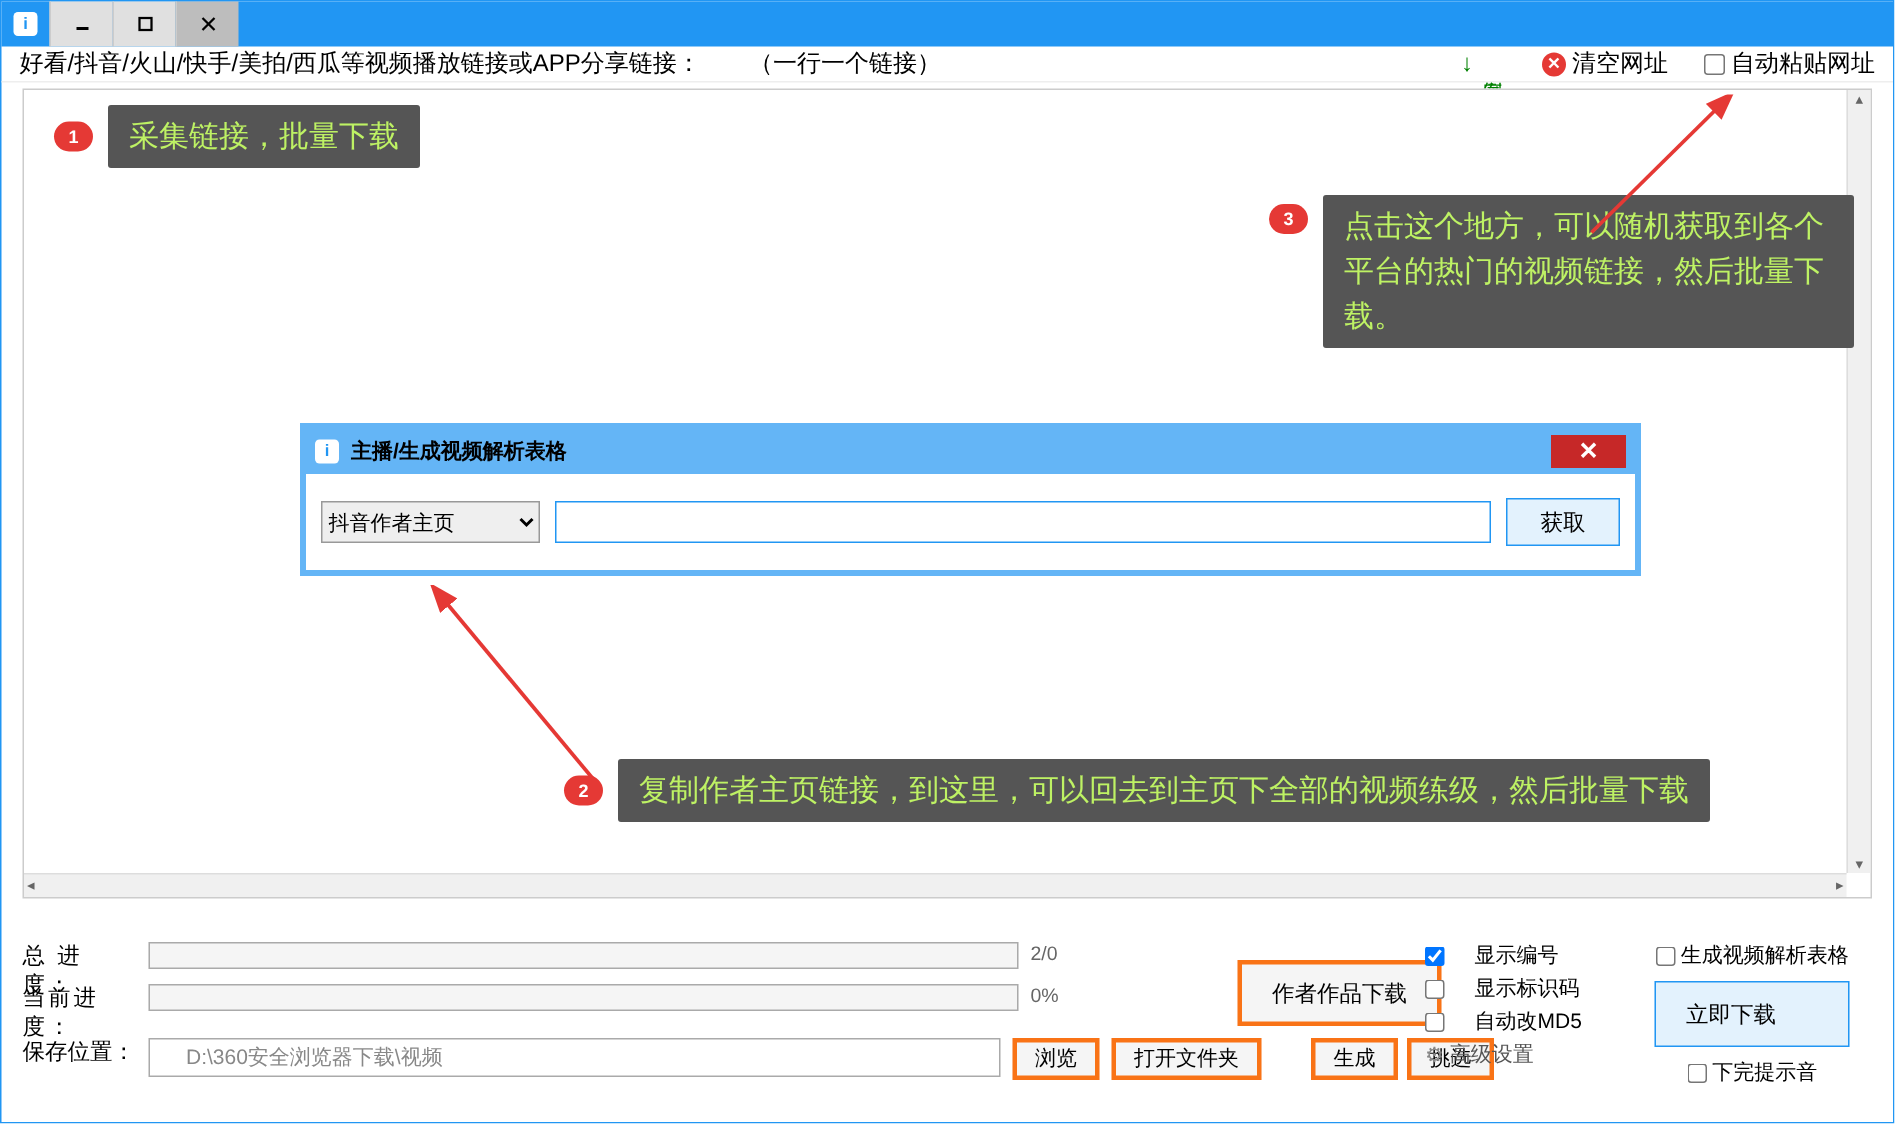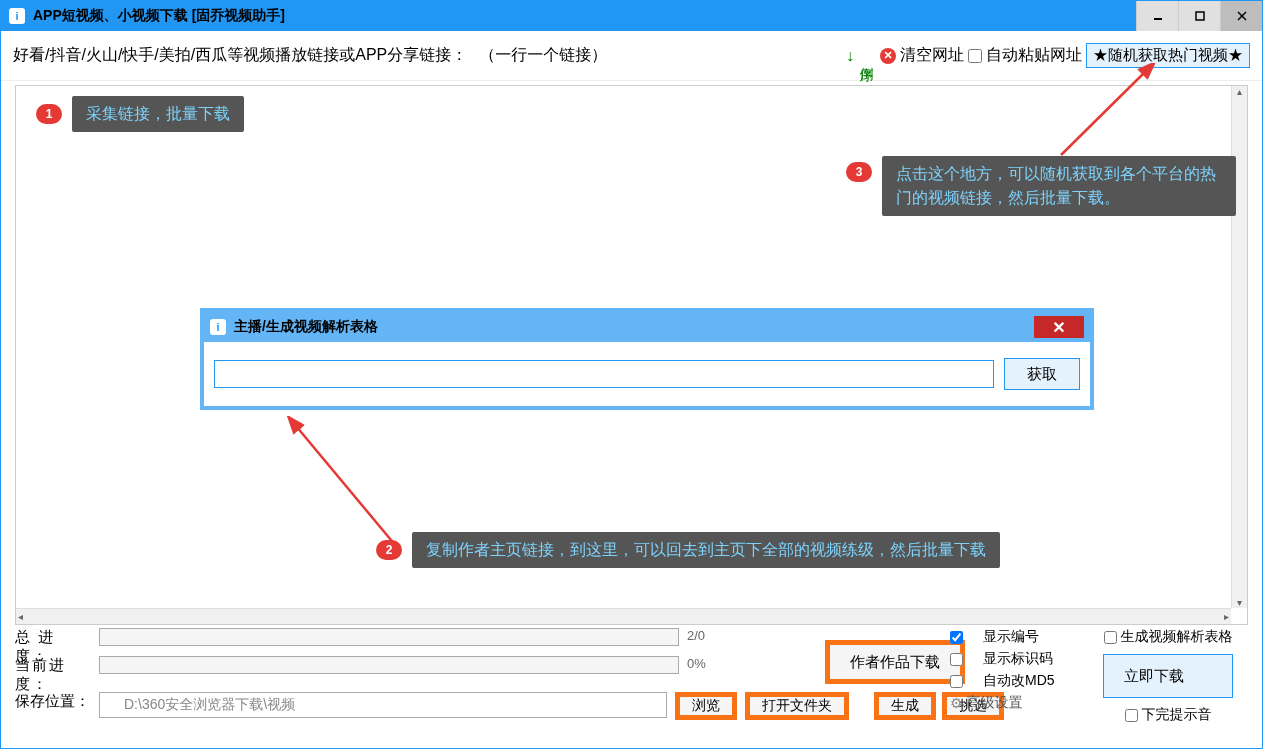--- a/index.html
+++ b/index.html
@@ -6,42 +6,42 @@
 body { background: #fff; }
 .window { width: 1263px; height: 749px; border: 1px solid #2196F3; position: relative; background: #fff; }
 .titlebar { height: 30px; background: #2196F3; display: flex; align-items: center; padding-left: 8px; color: #000; font-weight: bold; font-size: 14px; }
 .titlebar .app-icon { width: 16px; height: 16px; background: #fff; border-radius: 3px; display: flex; align-items: center; justify-content: center; color: #2196F3; font-size: 11px; font-weight: bold; margin-right: 8px; }
 .titlebar .title-text { flex: 1; }
 .win-controls { display: flex; height: 100%; }
 .win-btn { width: 42px; height: 100%; display: flex; align-items: center; justify-content: center; background: #E0E0E0; border-left: 1px solid #ccc; cursor: pointer; }
 .win-btn.close { background: #BDBDBD; }
 .win-btn svg { width: 12px; height: 12px; }
 
-.toolbar { height: 50px; display: flex; align-items: center; padding: 0 12px; font-size: 16px; border-bottom: 1px solid #eee; gap: 4px; }
+.toolbar { height: 24px; display: flex; align-items: center; padding: 0 12px; font-size: 16px; border-bottom: 1px solid #eee; gap: 24px; }
 .toolbar .instruction { flex: 0 0 auto; }
 .toolbar .hint { margin-left: 8px; }
 .toolbar .spacer { flex: 1; }
 .toolbar .btn-icon { display: flex; align-items: center; gap: 4px; cursor: pointer; }
 .toolbar .sort-icon { color: green; font-size: 14px; writing-mode: vertical-lr; display:flex; align-items:center; }
 .toolbar .clear-icon { width: 16px; height: 16px; background: #E53935; border-radius: 50%; color: #fff; font-size: 11px; display: flex; align-items: center; justify-content: center; font-weight: bold; }
 .toolbar .autopaste { display: flex; align-items: center; gap: 4px; }
 .toolbar .autopaste input { width: 14px; height: 14px; }
 .toolbar .random-btn { border: 1px solid #2196F3; background: #E3F2FD; padding: 2px 6px; font-size: 15px; cursor: pointer; }
 
 .content { position: relative; height: 540px; border: 1px solid #ccc; margin: 4px 14px; background: #fff; overflow: hidden; }
 .content .scrollbar-v { position: absolute; right: 0; top: 0; bottom: 16px; width: 16px; background: #f0f0f0; border-left: 1px solid #ddd; }
 .content .scrollbar-v::before { content: "▴"; position: absolute; top: 0; left: 0; right:0; text-align:center; font-size:10px; color:#666; }
 .content .scrollbar-v::after { content: "▾"; position: absolute; bottom: 0; left: 0; right:0; text-align:center; font-size:10px; color:#666; }
 .content .scrollbar-h { position: absolute; left: 0; right: 16px; bottom: 0; height: 16px; background: #f0f0f0; border-top: 1px solid #ddd; }
 .content .scrollbar-h::before { content: "◂"; position: absolute; left: 2px; top:0; bottom:0; line-height:16px; font-size:10px; color:#666; }
 .content .scrollbar-h::after { content: "▸"; position: absolute; right: 2px; top:0; bottom:0; line-height:16px; font-size:10px; color:#666; }
 
 .callout { position: absolute; display: flex; align-items: center; }
 .callout .num { width: 26px; height: 20px; background: #E53935; color: #fff; border-radius: 10px; display: flex; align-items: center; justify-content: center; font-size: 12px; font-weight: bold; margin-right: 10px; flex-shrink:0; }
-.callout .box { background: #555; color: #7dd3fc; padding: 6px 14px; font-size: 16px; border-radius: 2px; line-height:1.5; }
+.callout .box { background: #555; color: #bef264; padding: 6px 14px; font-size: 20px; border-radius: 2px; line-height:1.5; }
 .callout.multi { align-items: flex-start; }
 .callout.multi .num { margin-top: 6px; }
 
 .dialog { position: absolute; left: 184px; top: 222px; width: 894px; border: 4px solid #64B5F6; background: #fff; }
 .dialog-titlebar { height: 30px; background: #64B5F6; display: flex; align-items: center; padding: 0 6px; }
 .dialog-titlebar .app-icon { width: 16px; height: 16px; background: #fff; border-radius: 3px; display: flex; align-items: center; justify-content: center; color: #2196F3; font-size: 11px; font-weight: bold; margin-right: 8px; }
 .dialog-titlebar .dtitle { flex: 1; font-weight: bold; font-size: 14px; color: #000; }
 .dialog-titlebar .dclose { width: 50px; height: 22px; background: #C62828; color: #fff; display: flex; align-items: center; justify-content: center; font-weight: bold; cursor: pointer; }
 .dialog-body { padding: 16px 10px; display: flex; gap: 10px; align-items: center; }
 .dialog-body select { width: 146px; height: 28px; border: 1px solid #999; font-size: 14px; }
@@ -49,40 +49,39 @@
 .dialog-body button { width: 76px; height: 32px; border: 1px solid #2196F3; background: #E3F2FD; font-size: 15px; cursor: pointer; }
 
 .arrow { position: absolute; pointer-events: none; }
 
 .bottom { position: absolute; left: 14px; right: 14px; bottom: 10px; height: 110px; font-size: 15px; }
 .row { display: flex; align-items: flex-start; height: 28px; gap: 8px; }
 .progress-label { width: 76px; letter-spacing: 2px; }
 .progress-bar { flex: 0 0 580px; height: 18px; border: 1px solid #aaa; background: #f5f5f5; }
 .progress-val { width: 40px; color: #666; font-size: 13px; }
 .save-input { width: 568px; height: 26px; border: 1px solid #aaa; padding: 0 24px; color: #888; font-size: 14px; }
-.btn { border: 5px solid #f97316; background: #f5f5f5; height: 28px; padding: 0 12px; font-size: 14px; cursor: pointer; display:flex; align-items:center; }
+.btn { border: 3px solid #f97316; background: #f5f5f5; height: 28px; padding: 0 12px; font-size: 14px; cursor: pointer; display:flex; align-items:center; }
 .btn.big { height: 44px; padding: 0 20px; font-size: 15px; }
 .btn.primary { border: 1px solid #2196F3; background: #E3F2FD; }
 .right-col { position: absolute; right: 168px; top: 0; width: 130px; display:flex; flex-direction:column; gap:4px; font-size:14px; }
 .right-col label { display:flex; align-items:center; gap:20px; }
 .right-col .advanced { display:flex; align-items:center; gap:4px; color:#555; cursor:pointer; }
 .right-col .gear { color:#888; }
 .far-right { position: absolute; right: 0; top: 0; width: 160px; display:flex; flex-direction:column; gap:8px; align-items:center; font-size:14px; }
 .far-right label { display:flex; align-items:center; gap:4px; }
 .author-btn-wrap { position:absolute; left: 810px; top: 12px; }
 .gen-pick { position:absolute; left: 830px; top: 64px; display:flex; gap:6px;padding-left:29px; }
 </style>
 </head>
 <body>
 
 <div class="window">
 
   <div class="titlebar">
     <div class="app-icon">i</div>
-    <div class="title-text">APP短视频、小视频下载 [固乔视频助手]</div>
     <div class="win-controls">
       <div class="win-btn">
           <svg viewBox="0 0 12 12">
             <line x1="2" y1="9" x2="10" y2="9" stroke="#000" stroke-width="2"></line>
           </svg>
         </div>
       <div class="win-btn">
           <svg viewBox="0 0 12 12">
             <rect x="2" y="2" width="8" height="8" fill="none" stroke="#000" stroke-width="1.5"></rect>
           </svg>
@@ -105,21 +104,20 @@
       <span class="sort-icon">倒序</span>
     </span>
     <span class="btn-icon">
       <span class="clear-icon">✕</span>
       <span>清空网址</span>
     </span>
     <label class="autopaste">
       <input type="checkbox" style="">
       <span>自动粘贴网址</span>
     </label>
-    <button class="random-btn">★随机获取热门视频★</button>
   </div>
 
   <div class="content">
     <div class="scrollbar-v"></div>
     <div class="scrollbar-h"></div>
 
     <div class="callout" style="left:20px; top:10px;">
       <div class="num">1</div>
       <div class="box">采集链接，批量下载</div>
     </div>
@@ -129,20 +127,23 @@
       <div class="box">点击这个地方，可以随机获取到各个平台的热门的视频链接，然后批量下载。</div>
     </div>
 
     <div class="dialog">
       <div class="dialog-titlebar">
         <div class="app-icon">i</div>
         <div class="dtitle">主播/生成视频解析表格</div>
         <div class="dclose">✕</div>
       </div>
       <div class="dialog-body">
+        <select>
+          <option>抖音作者主页</option>
+        </select>
         <input type="text" value="" style="">
         <button>获取</button>
       </div>
     </div>
 
     <svg class="arrow" style="left:270px; top:330px; width:130px; height:140px;">
       <defs>
           <marker id="ah2" markerWidth="10" markerHeight="10" refX="2" refY="3" orient="auto">
             <path d="M0,0 L0,6 L8,3 z" fill="#E53935"></path>
           </marker>

